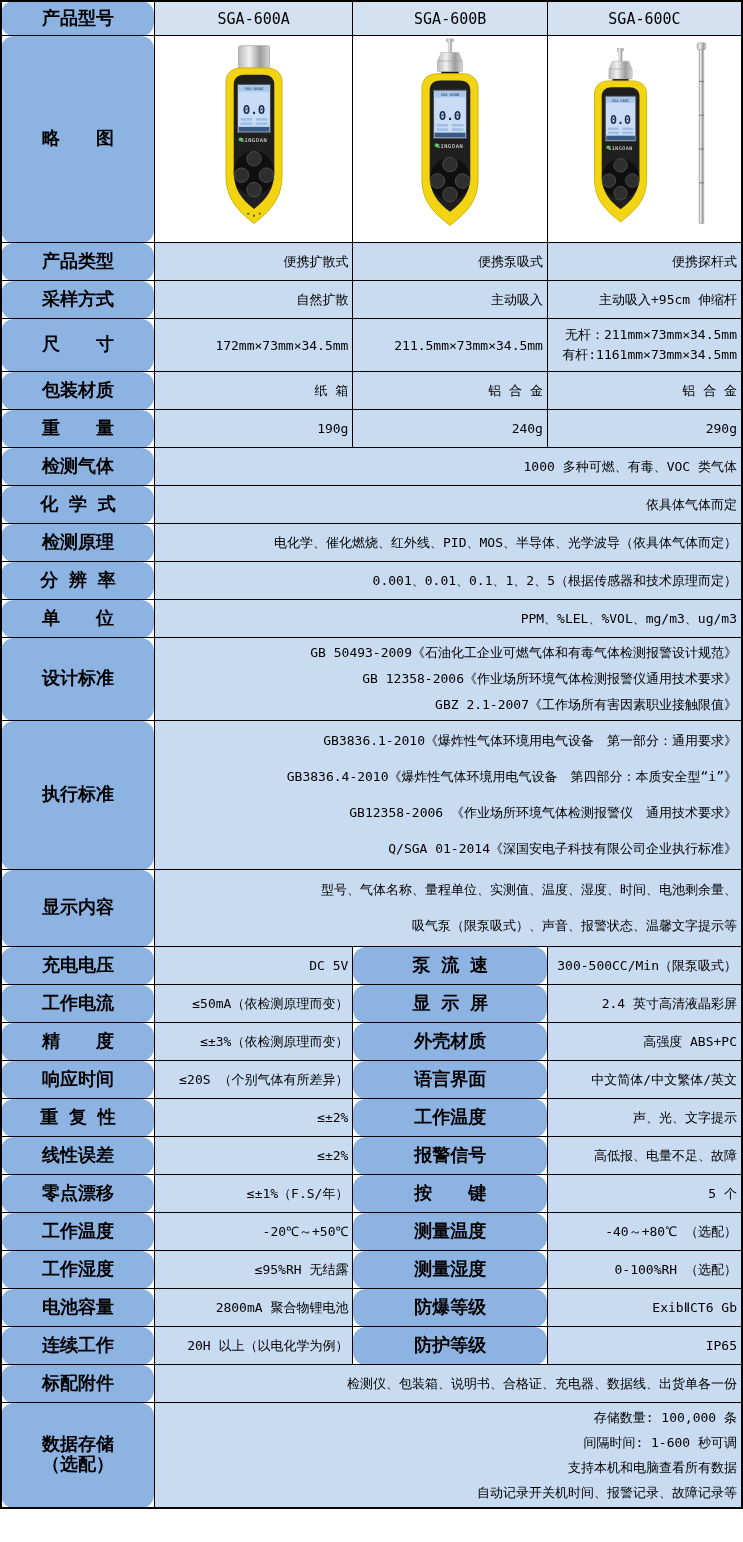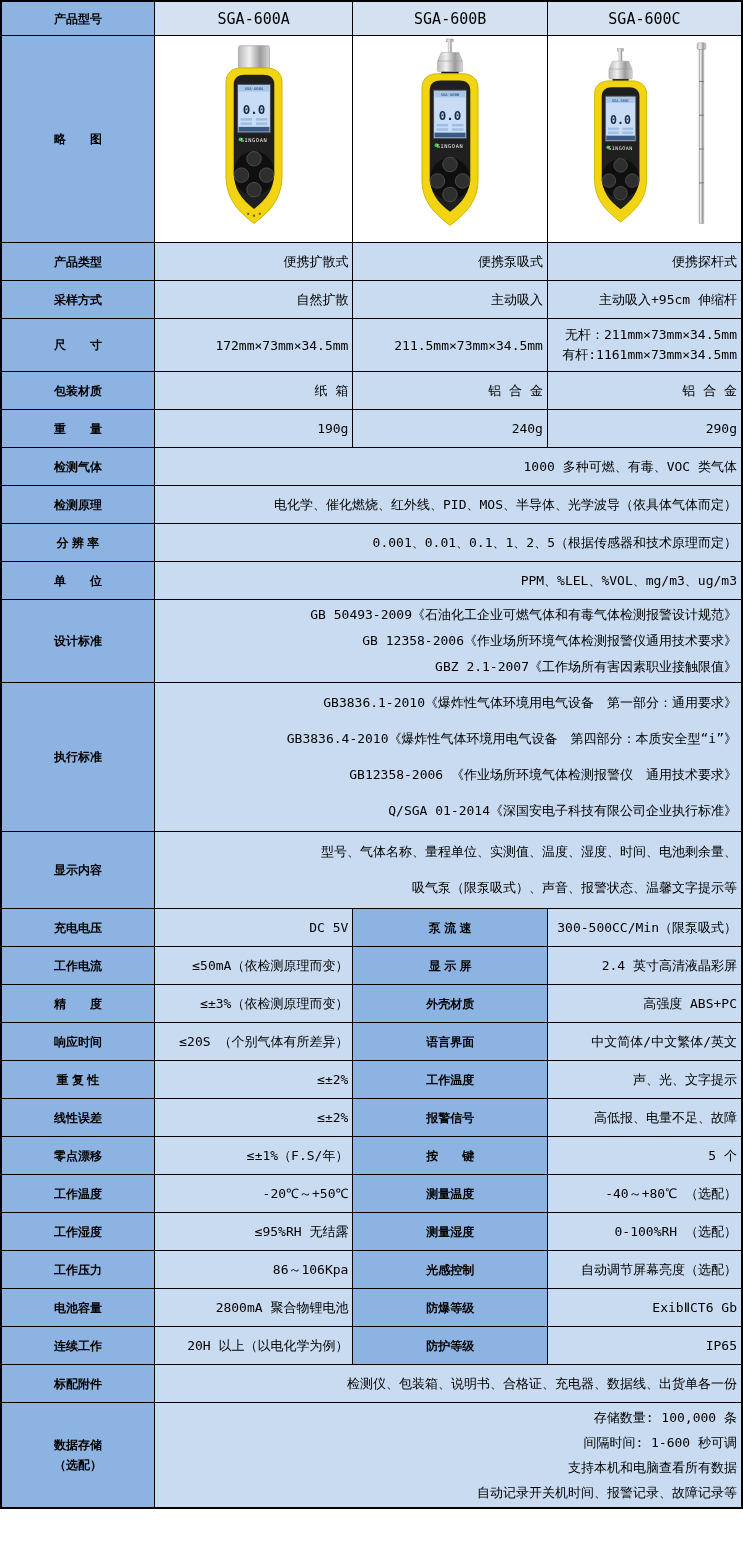--- a/index.html
+++ b/index.html
@@ -10,22 +10,22 @@
     --page-bg:#ffffff;
     --device-yellow:#f2d413;
     --device-black:#1f1f1f;
     --screen-bg:#c8ddf5;
     --led-green:#2ecc40;
   }
   html,body{margin:0;padding:0;background:var(--page-bg);}
   body{width:743px;font-family:"Liberation Sans",sans-serif;color:#000;}
   table.spec{border-collapse:collapse;width:743px;table-layout:fixed;border:2px solid var(--border);}
   table.spec td{border:1px solid var(--border);overflow:hidden;vertical-align:middle;padding:2px 4px;}
-  td.label{background:var(--label-bg);font-weight:bold;font-size:12px;text-align:center;
-           font-family:Liberation Sans, sans-serif;white-space:pre-line;line-height:20px;}
+  td.label{background:var(--label-bg);font-weight:bold;font-size:18px;text-align:center;
+           font-family:Liberation Mono, monospace;white-space:pre-line;line-height:20px;border-radius:13px;}
   td.value{background:var(--value-bg);font-size:13px;text-align:right;padding-left:9px;
            font-family:"DejaVu Sans Mono","Liberation Mono",monospace;white-space:pre-line;}
   td.center{text-align:right;padding-left:2px;}
   td.hdrv{background:var(--header-value-bg);font-size:15px;text-align:center;
           font-family:"DejaVu Sans Mono","Liberation Mono",monospace;}
   td.img{background:#ffffff;text-align:center;vertical-align:middle;padding:0;}
   tr.hdr td{height:29px;}
   tr.imgrow td{height:201px;}
   tr.std td{height:33px;}
   tr.dims td{height:48px;}
@@ -228,20 +228,24 @@
     <td class="value center">190g</td>
     <td class="value center">240g</td>
     <td class="value center">290g</td>
   </tr>
 
   <tr class="std">
     <td class="label">检测气体</td>
     <td class="value" colspan="3">1000 多种可燃、有毒、VOC 类气体</td>
   </tr>
   <tr class="std">
+    <td class="label">化 学 式</td>
+    <td class="value" colspan="3">依具体气体而定</td>
+  </tr>
+  <tr class="std">
     <td class="label">检测原理</td>
     <td class="value" colspan="3">电化学、催化燃烧、红外线、PID、MOS、半导体、光学波导（依具体气体而定）</td>
   </tr>
   <tr class="std">
     <td class="label">分 辨 率</td>
     <td class="value" colspan="3">0.001、0.01、0.1、1、2、5（根据传感器和技术原理而定）</td>
   </tr>
   <tr class="std">
     <td class="label">单　　位</td>
     <td class="value" colspan="3">PPM、%LEL、%VOL、mg/m3、ug/m3</td>
@@ -311,26 +315,20 @@
     <td class="label">工作温度</td>
     <td class="value">-20℃～+50℃</td>
     <td class="label">测量温度</td>
     <td class="value small">-40～+80℃ （选配）</td>
   </tr>
   <tr class="std">
     <td class="label">工作湿度</td>
     <td class="value">≤95%RH 无结露</td>
     <td class="label">测量湿度</td>
     <td class="value small">0-100%RH （选配）</td>
-  </tr>
-  <tr class="std">
-    <td class="label">工作压力</td>
-    <td class="value">86～106Kpa</td>
-    <td class="label">光感控制</td>
-    <td class="value small">自动调节屏幕亮度（选配）</td>
   </tr>
   <tr class="std">
     <td class="label">电池容量</td>
     <td class="value small">2800mA 聚合物锂电池</td>
     <td class="label">防爆等级</td>
     <td class="value">ExibⅡCT6 Gb</td>
   </tr>
   <tr class="std">
     <td class="label">连续工作</td>
     <td class="value small">20H 以上（以电化学为例）</td>

